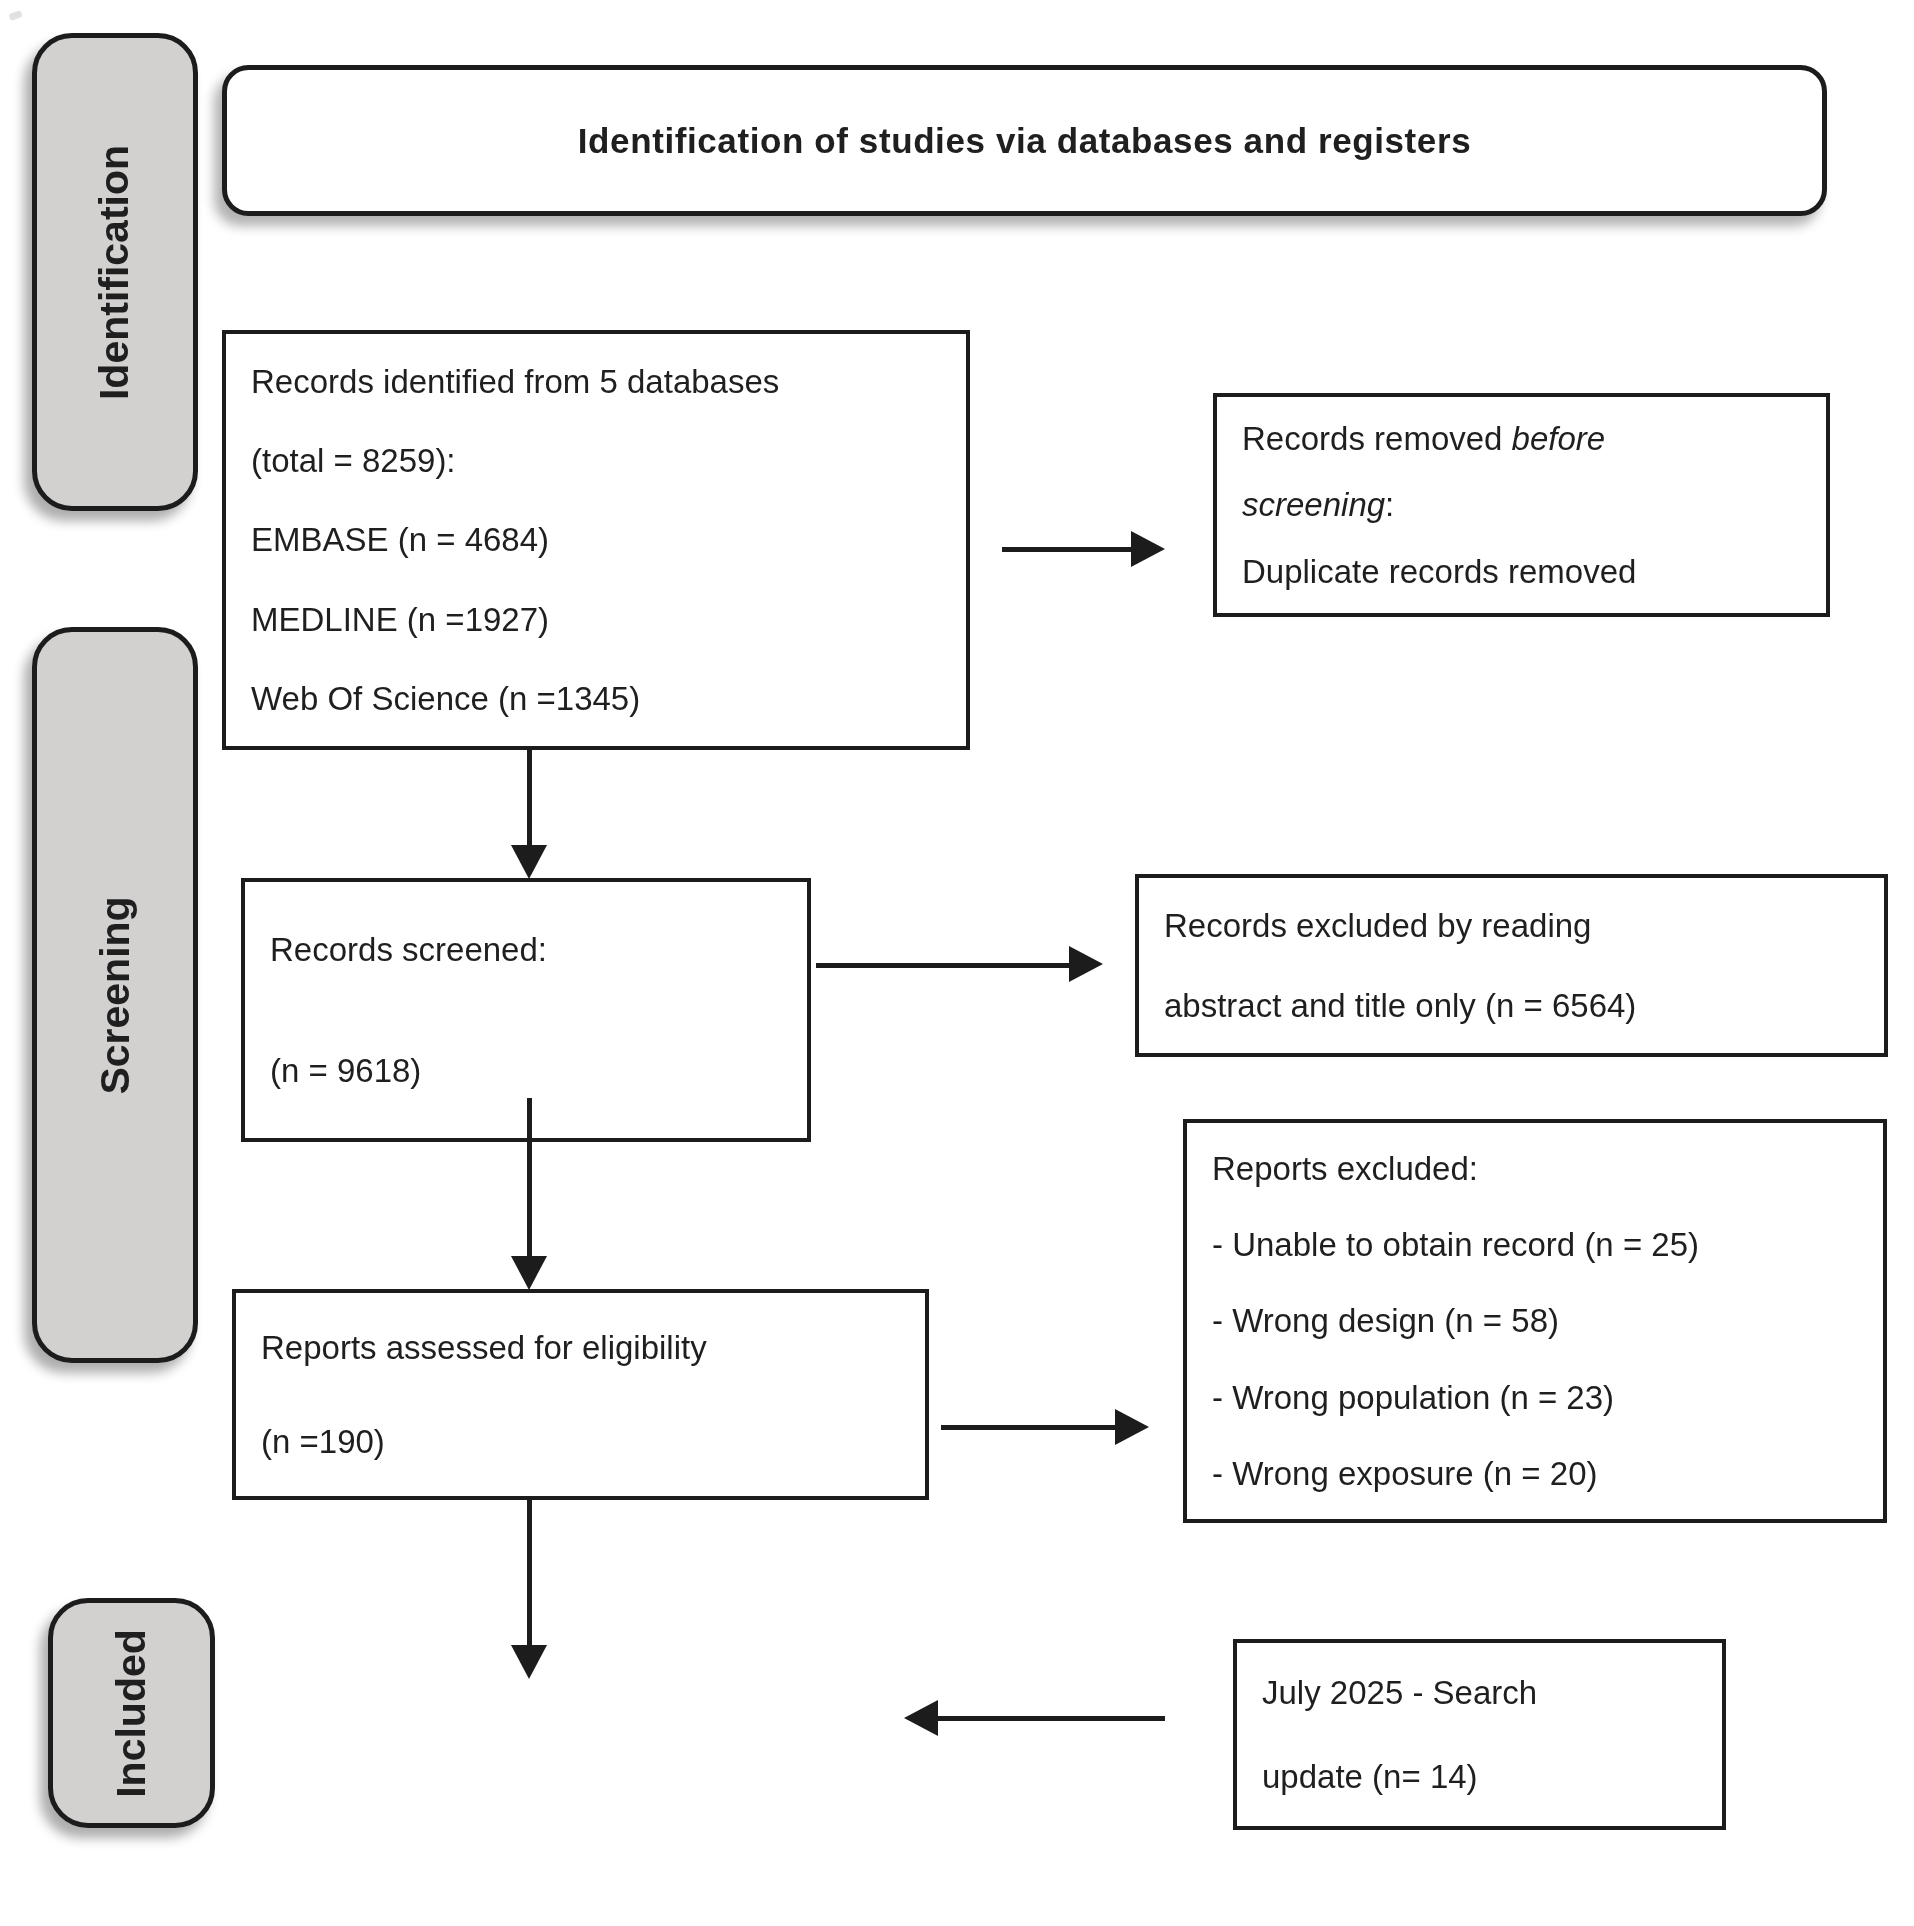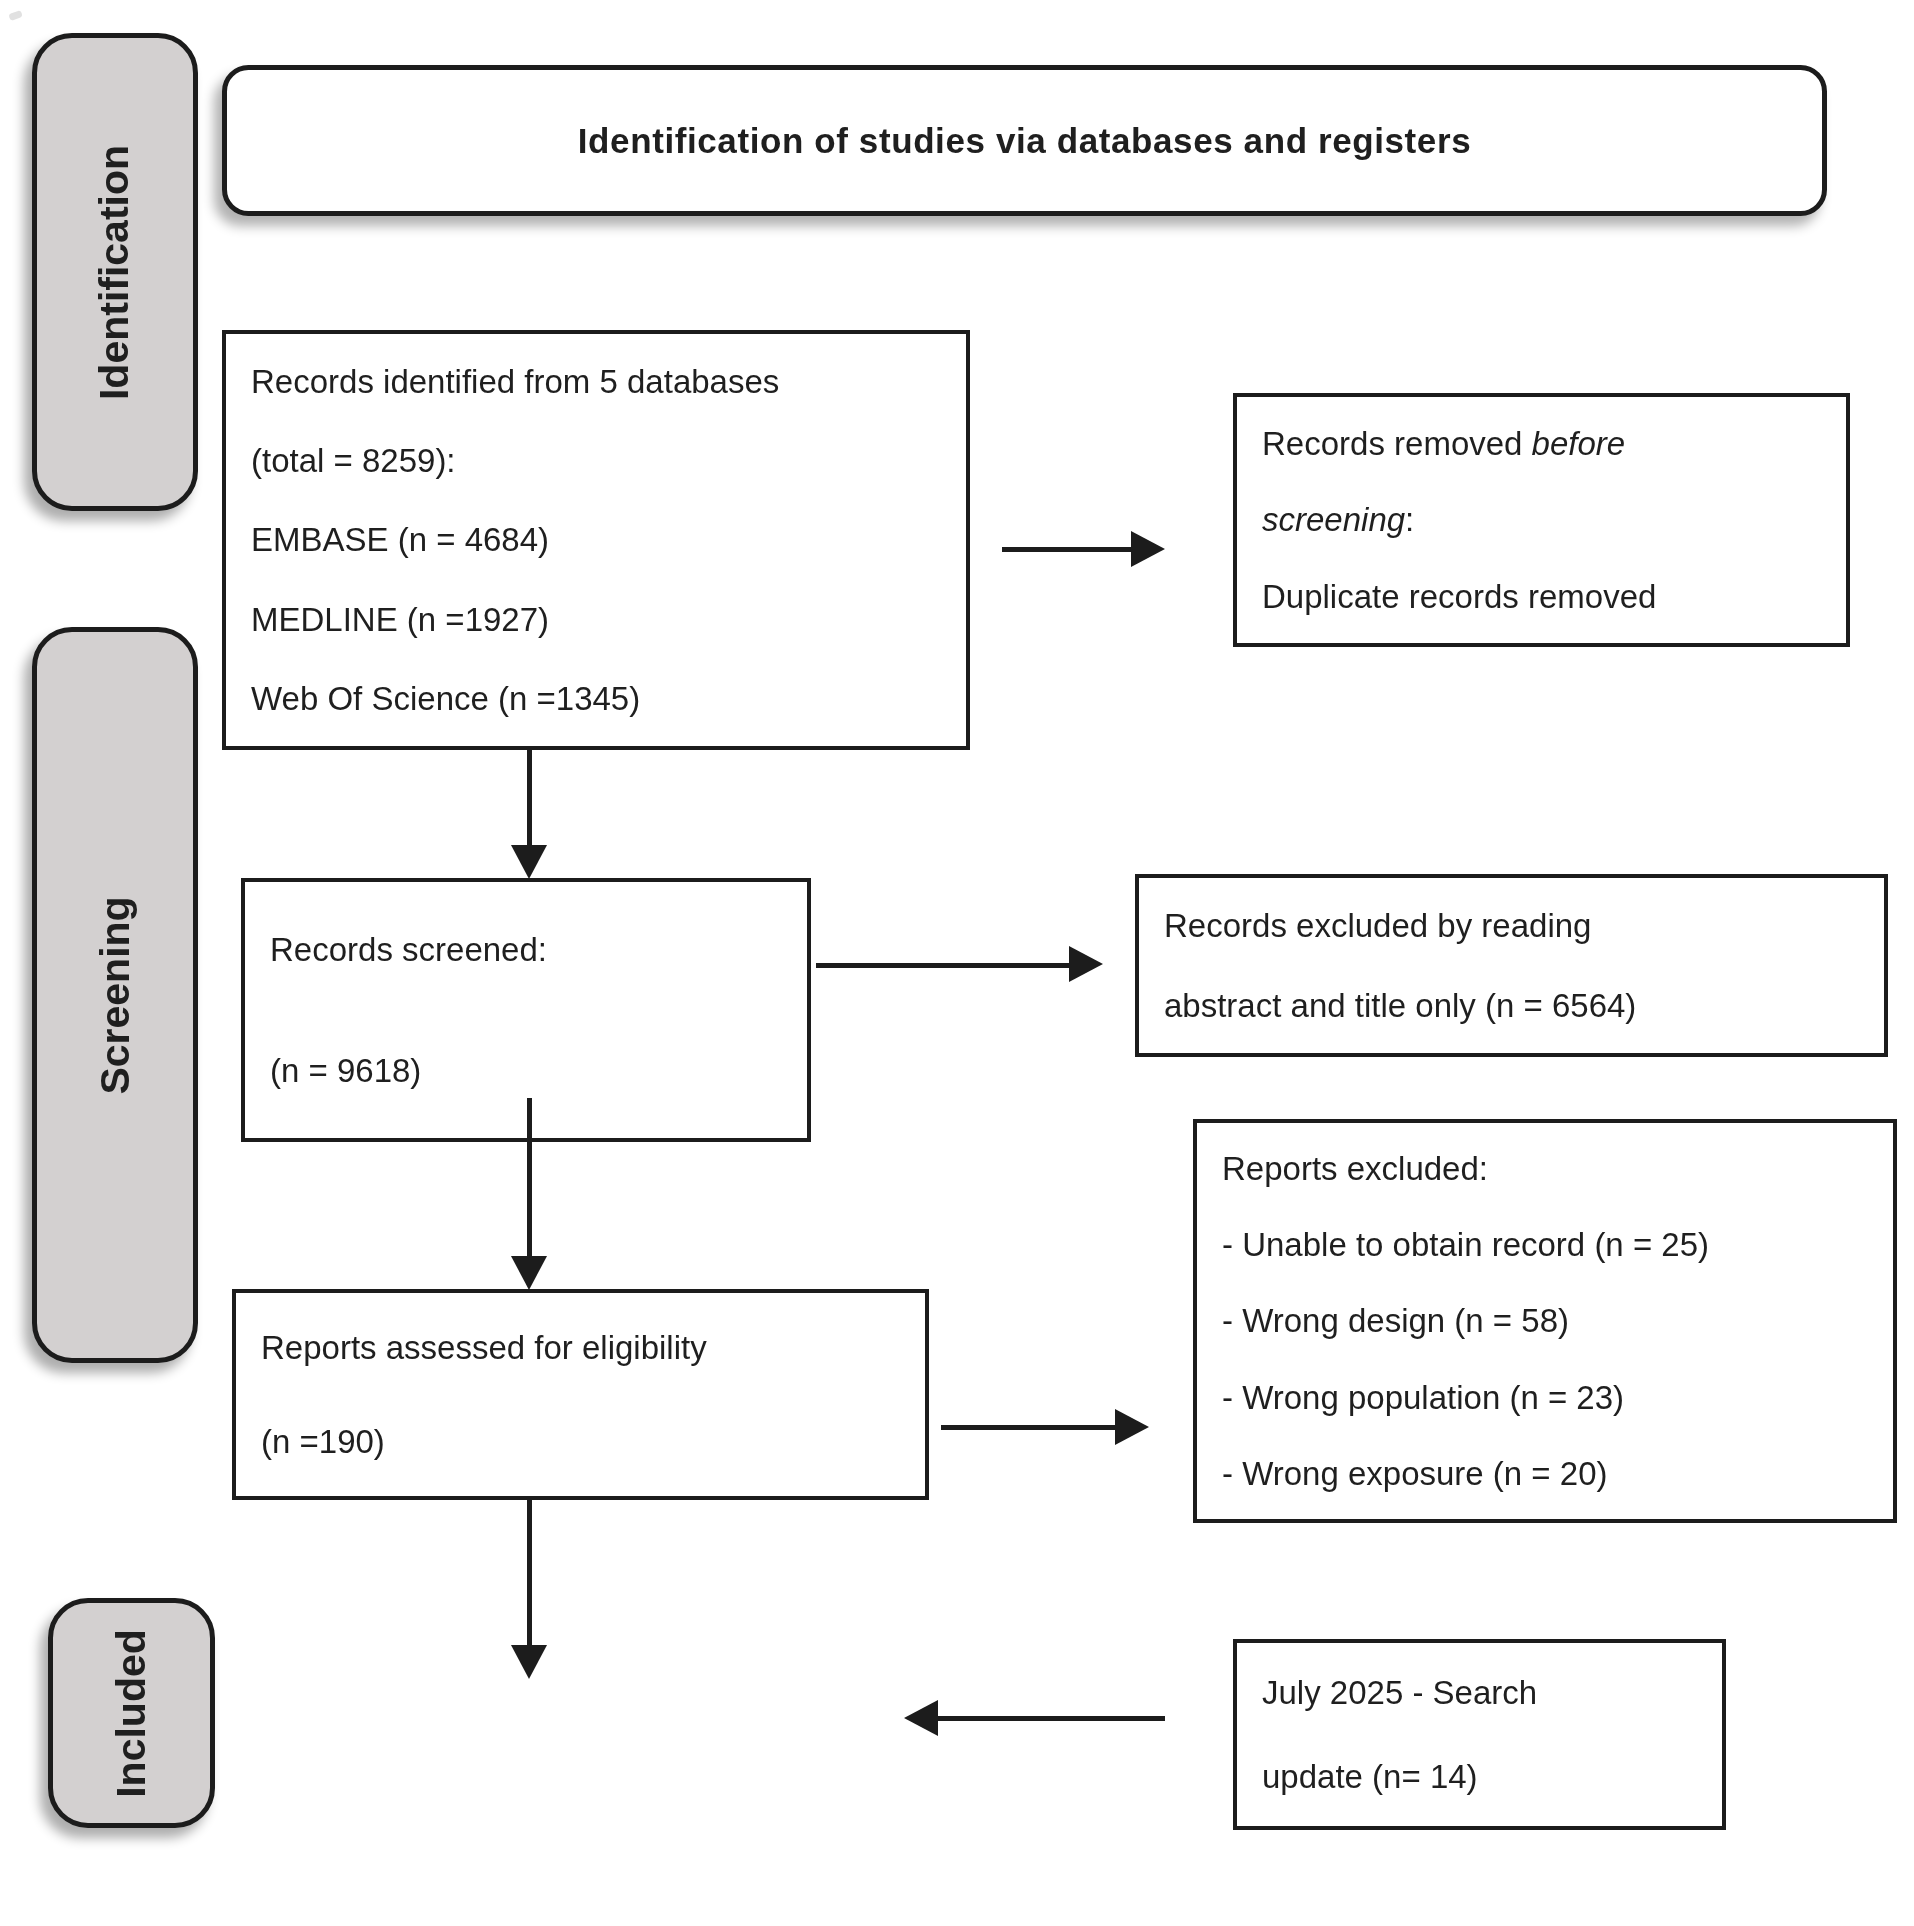--- a/index.html
+++ b/index.html
@@ -42,25 +42,25 @@
   #stage-screening{left:32px;top:627px;width:156px;height:726px;}
   #stage-included{left:48px;top:1598px;width:157px;height:220px;}
   
   .box{
     position:absolute;background:#fff;border:4.4px solid var(--border);
     display:flex;flex-direction:column;justify-content:space-around;
     padding:7.7px 16.5px 7.7px 25px;box-sizing:border-box;
   }
   .box .line{font-size:33px;line-height:1.25;white-space:nowrap;}
   #box-identified{left:222px;top:330px;width:748px;height:420px;}
-  #box-removed{left:1213px;top:393px;width:617px;height:254px;margin-left:20px;}
+  #box-removed{left:1213px;top:393px;width:617px;height:224px;}
   #box-screened{left:241px;top:878px;width:570px;height:264px;}
   #box-excluded-screening{left:1135px;top:874px;width:753px;height:183px;}
   #box-assessed{left:232px;top:1289px;width:697px;height:211px;}
-  #box-excluded-reports{left:1183px;top:1119px;width:704px;height:404px;margin-left:10px;}
+  #box-excluded-reports{left:1183px;top:1119px;width:704px;height:404px;}
   #box-included-studies{left:266px;top:1666px;width:596px;height:179px;}
   #box-search-update{left:1233px;top:1639px;width:493px;height:191px;}
   .italic{font-style:italic;}
   
   .arrow-line{position:absolute;background:var(--border);}
   .arrow-head{position:absolute;width:0;height:0;}
   .head-right{border-top:18.7px solid transparent;border-bottom:18.7px solid transparent;border-left:34px solid var(--border);}
   .head-left{border-top:18.7px solid transparent;border-bottom:18.7px solid transparent;border-right:34px solid var(--border);}
   .head-down{border-left:18.7px solid transparent;border-right:18.7px solid transparent;border-top:34px solid var(--border);}
   

